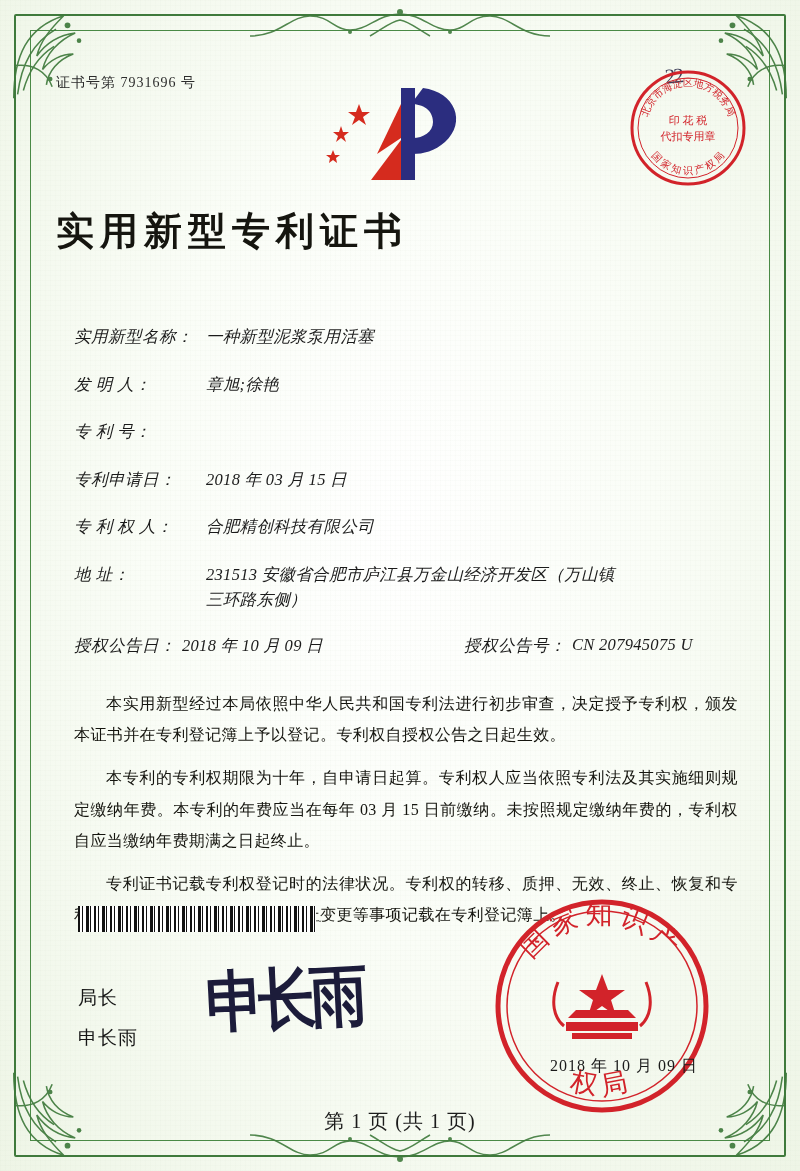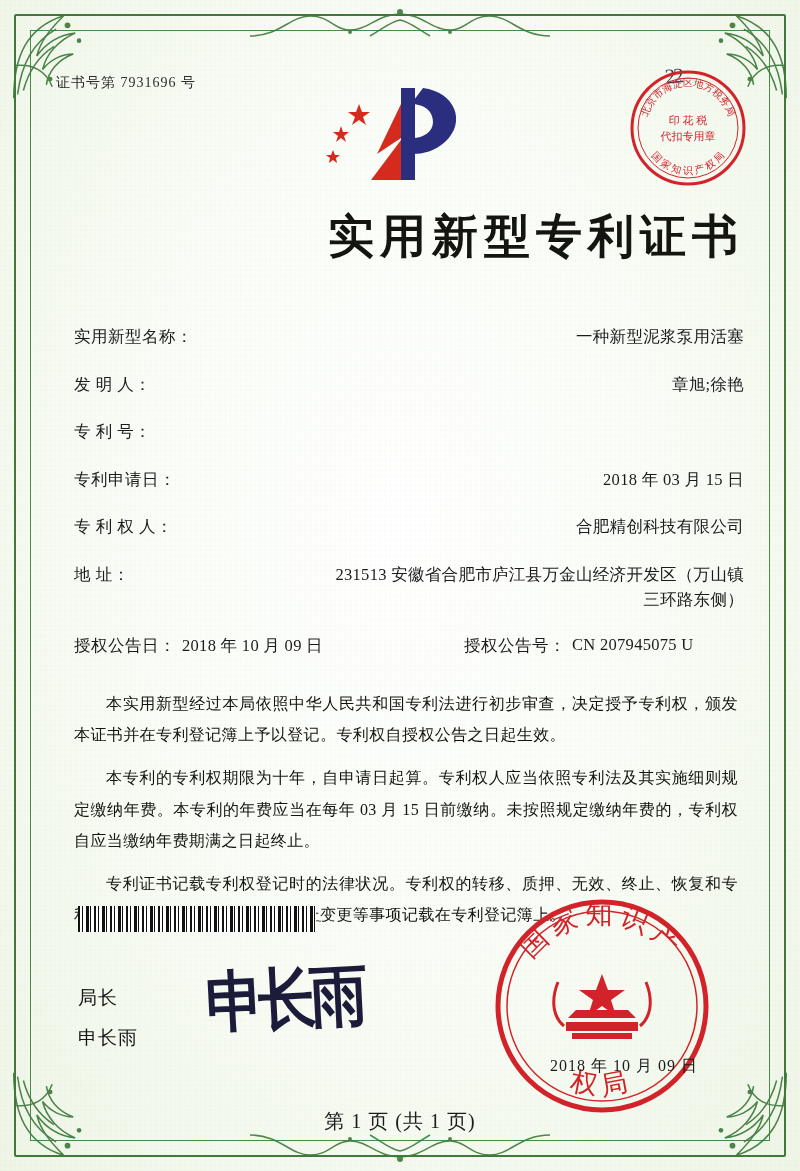--- a/index.html
+++ b/index.html
@@ -97,63 +97,63 @@
     transform: translateX(-50%);
     width: 190px;
     height: 110px;
   }
   .logo svg { width:100%; height:100%; display:block; }
 
   .title {
     position: absolute;
     left: 0; right: 0;
     top: 150px;
-    text-align: right;
-    font-size: 46px;
+    text-align: left;
+    font-size: 38px;
     font-weight: bold;
     letter-spacing: 6px;
     color: #15150f;
     font-family: "DejaVu Serif", "Liberation Serif", serif;
   }
 
   
   .stamp-top {
     position: absolute;
     right: -6px;
     top: 10px;
     width: 124px;
     height: 124px;
   }
   .stamp-top svg { width:100%; height:100%; display:block; }
 
   
   .fields {
     position: absolute;
     left: 18px;
-    right: 0;
+    right: 16px;
     top: 268px;
     font-size: 16.5px;
     color: #1b1b1b;
+    font-style: italic;
   }
   .field-row {
     display: flex;
     align-items: flex-start;
     margin-bottom: 22px;
     line-height: 1.55;
   }
   .field-label {
     width: 132px;
     flex: 0 0 132px;
     letter-spacing: 0.5px;
     white-space: nowrap;
   }
   .field-value {
     flex: 1;
     letter-spacing: 0.3px;
-    text-align: right;
   }
   .field-value .sub {
     display: block;
   }
   .row-two {
     display: flex;
     margin-bottom: 10px;
     font-size: 16.5px;
   }
   .row-two .left {

